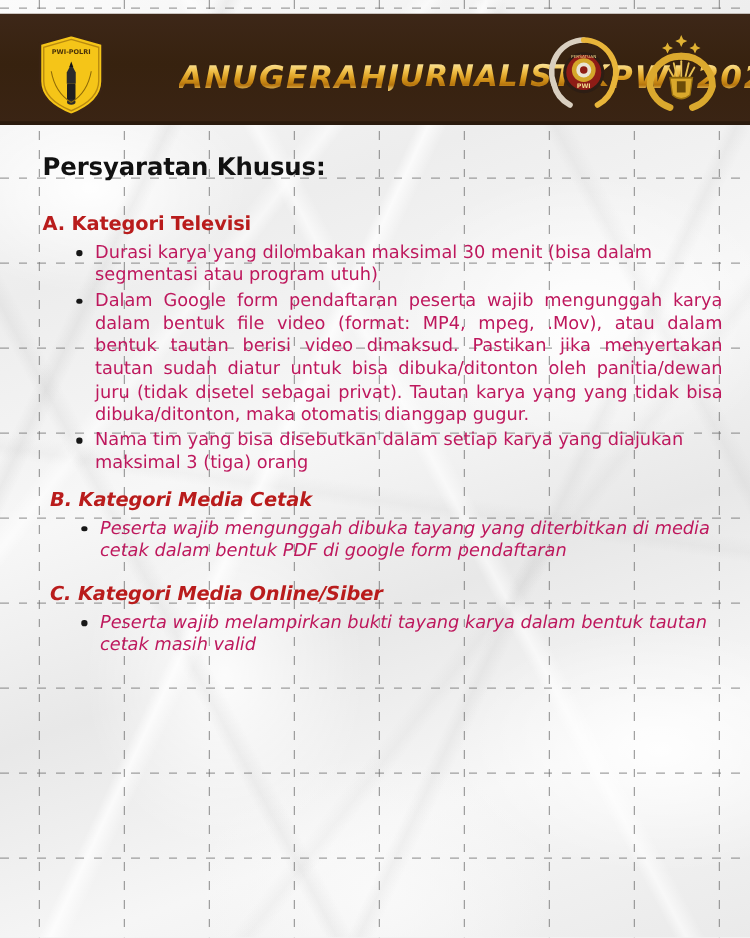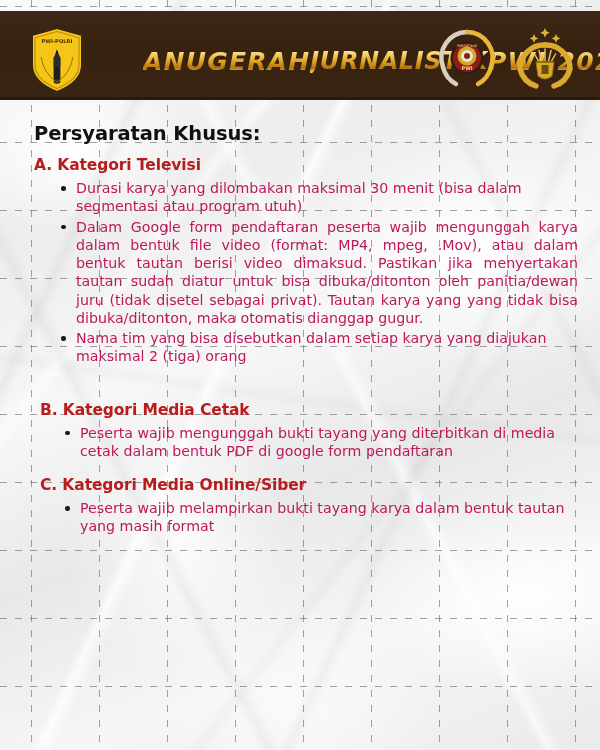--- a/index.html
+++ b/index.html
@@ -134,37 +134,37 @@
     width: 600px;
     z-index: 4;
     padding: 22px 22px 0 34px;
     box-sizing: border-box;
     color: #1b1b1b;
   }
   h1.doc-title {
     font-family: "DejaVu Sans", sans-serif;
     font-size: 19.5px;
     font-weight: 700;
-    margin: 0 0 11px 0;
+    margin: 0 0 25px 0;
     letter-spacing: -0.1px;
     color: #111;
   }
   h2.section-title {
     font-family: "DejaVu Sans", sans-serif;
     font-size: 15.5px;
     font-weight: 700;
     margin: 0 0 5px 0;
     letter-spacing: -0.1px;
     color: #b91c1c;
   }
   .section {
     margin-bottom: 2px;
   }
-  .section.sec-b { margin-top: 35px; }
-  .section.sec-c { margin-top: 16px; }
+  .section.sec-b { margin-top: 11px; font-style: italic; }
+  .section.sec-c { margin-top: 16px; font-style: italic; }
   .section.sec-b h2.section-title,
   .section.sec-c h2.section-title { padding-left: 6px; }
 
   ul.bullets {
     list-style: none;
     margin: 0;
     padding: 0 0 0 26px;
   }
   ul.bullets li {
     position: relative;
@@ -282,32 +282,32 @@
   </div>
 
   <div class="content">
     <h1 class="doc-title">Persyaratan Khusus:</h1>
 
     <div class="section sec-a">
       <h2 class="section-title">A. Kategori Televisi</h2>
       <ul class="bullets">
         <li>Durasi karya yang dilombakan maksimal 30 menit (bisa dalam segmentasi atau program utuh)</li>
         <li class="justify">Dalam Google form pendaftaran peserta wajib mengunggah karya dalam bentuk file video (format: MP4, mpeg, .Mov), atau dalam bentuk tautan berisi video dimaksud. Pastikan jika menyertakan tautan sudah diatur untuk bisa dibuka/ditonton oleh panitia/dewan juru (tidak disetel sebagai privat). Tautan karya yang yang tidak bisa dibuka/ditonton, maka otomatis dianggap gugur.</li>
-        <li>Nama tim yang bisa disebutkan dalam setiap karya yang diajukan maksimal 2 (tiga) orang</li>
+        <li>Nama tim yang bisa disebutkan dalam setiap karya yang diajukan maksimal 3 (tiga) orang</li>
       </ul>
     </div>
 
     <div class="section sec-b">
       <h2 class="section-title">B. Kategori Media Cetak</h2>
       <ul class="bullets">
-        <li>Peserta wajib mengunggah bukti tayang yang diterbitkan di media cetak dalam bentuk PDF di google form pendaftaran</li>
+        <li>Peserta wajib mengunggah dibuka tayang yang diterbitkan di media cetak dalam bentuk PDF di google form pendaftaran</li>
       </ul>
     </div>
 
     <div class="section sec-c">
       <h2 class="section-title">C. Kategori Media Online/Siber</h2>
       <ul class="bullets">
-        <li>Peserta wajib melampirkan bukti tayang karya dalam bentuk tautan yang masih format</li>
+        <li>Peserta wajib melampirkan bukti tayang karya dalam bentuk tautan cetak masih valid</li>
       </ul>
     </div>
   </div>
 
 </div>
 
 </body></html>

